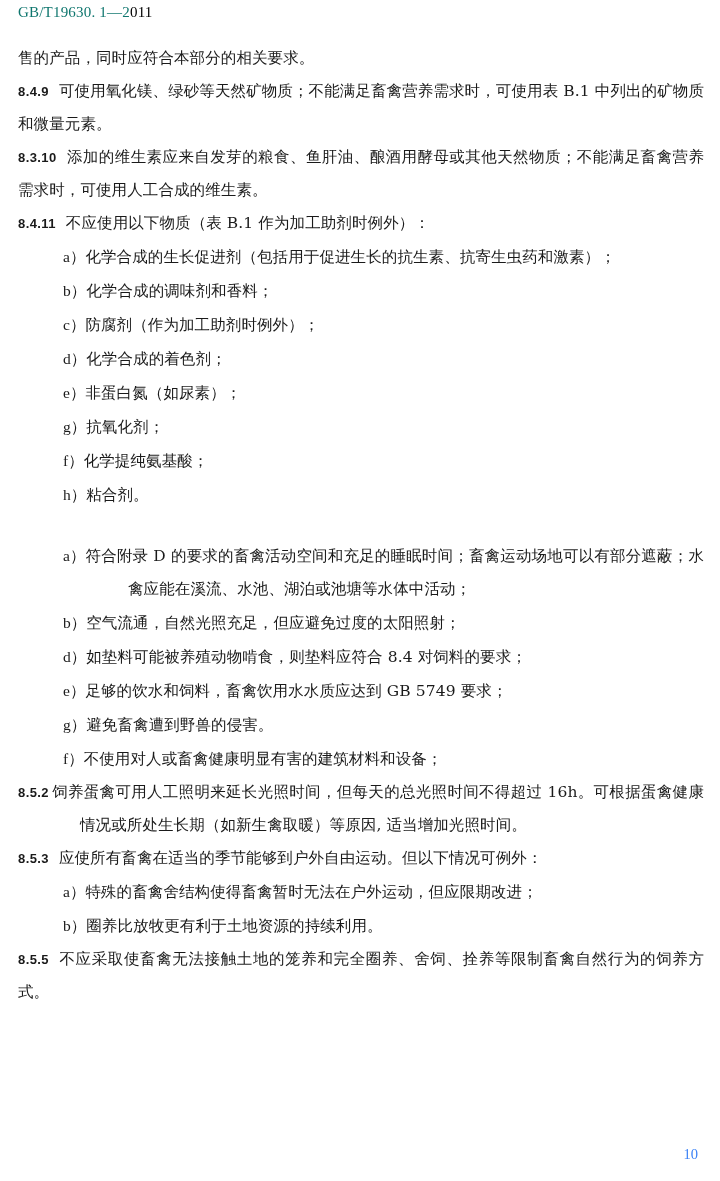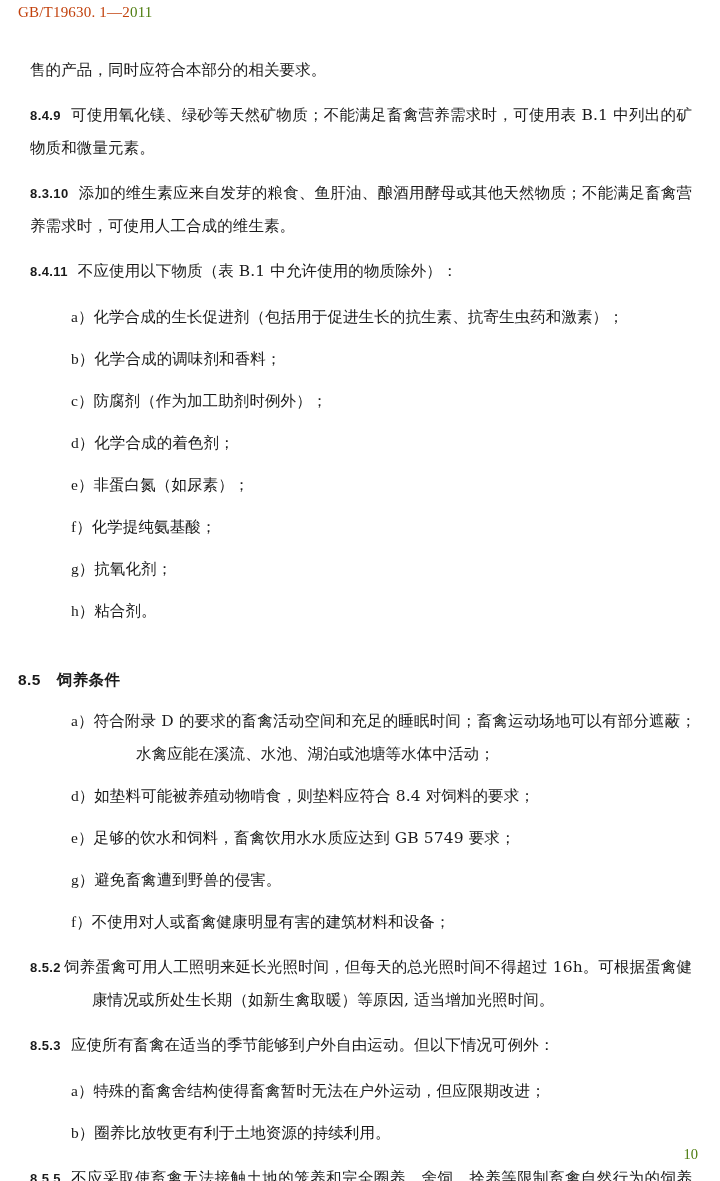--- a/index.html
+++ b/index.html
@@ -27,38 +27,38 @@
   
   .page-header {
     position: absolute;
     top: 4px;
     left: 18px;
     font-family: "Liberation Serif", "DejaVu Serif", serif;
     font-size: 15px;
     letter-spacing: 0.2px;
     white-space: nowrap;
   }
-  .page-header .hdr-black { color: #c2410c; }
-  .page-header .hdr-red   { color: #4d7c0f; }
+  .page-header .hdr-black { color: #0f766e; }
+  .page-header .hdr-red   { color: #000000; }
 
   
   .content {
     position: absolute;
     top: 42px;
     left: 18px;
     width: 686px;
   }
 
   
   .p {
     font-size: 15.5px;
     line-height: 33px;
     text-align: justify;
     text-justify: inter-ideograph;
-    margin: 12px;
+    margin: 0;
     letter-spacing: 0.1px;
   }
 
   
   .p-plain { margin-bottom: 0; }
 
   
   .clause {
     position: relative;
     padding-left: 0;
@@ -82,21 +82,21 @@
     margin: 0;
     letter-spacing: 0.4px;
   }
   .heading .h-num { margin-right: 16px; }
   .heading-spacer-top { height: 27px; }
 
   
   .item {
     font-size: 15.5px;
     line-height: 33px;
-    margin: 8px;
+    margin: 0;
     padding-left: 78px;
     text-indent: -33px;
     text-align: justify;
     text-justify: inter-ideograph;
     letter-spacing: 0.1px;
   }
   .item .lbl {
     font-family: "Liberation Serif", "DejaVu Serif", serif;
     letter-spacing: 0;
   }
@@ -106,21 +106,21 @@
   
   .clause.indent-cont { padding-left: 62px; text-indent: -62px; }
 
   
   .page-number {
     position: absolute;
     bottom: 18px;
     right: 22px;
     font-family: "Liberation Serif", "DejaVu Serif", serif;
     font-size: 14.5px;
-    color: #4d7c0f;
+    color: #3b82f6;
   }
 </style>
 </head>
 <body>
 
 <div class="page">
 
   <div class="page-header">
     <span class="hdr-black">GB/T19630. 1—2</span><span class="hdr-red">011</span>
   </div>
@@ -131,58 +131,58 @@
 
     <p class="p clause">
       <span class="num">8.4.9</span><span>可使用氧化镁、绿砂等天然矿物质；不能满足畜禽营养需求时，可使用表 B.1 中列出的矿物质和微量元素。</span>
     </p>
 
     <p class="p clause">
       <span class="num">8.3.10</span><span>添加的维生素应来自发芽的粮食、鱼肝油、酿酒用酵母或其他天然物质；不能满足畜禽营养需求时，可使用人工合成的维生素。</span>
     </p>
 
     <p class="p clause">
-      <span class="num">8.4.11</span><span>不应使用以下物质（表 B.1 中允许使用的物质除外）：</span>
+      <span class="num">8.4.11</span><span>不应使用以下物质（表 B.1 作为加工助剂时例外）：</span>
     </p>
 
     <p class="item">
       <span class="lbl">a）</span><span>化学合成的生长促进剂（包括用于促进生长的抗生素、抗寄生虫药和激素）；</span>
     </p>
     <p class="item">
       <span class="lbl">b）</span><span>化学合成的调味剂和香料；</span>
     </p>
     <p class="item">
       <span class="lbl">c）</span><span>防腐剂（作为加工助剂时例外）；</span>
     </p>
     <p class="item">
       <span class="lbl">d）</span><span>化学合成的着色剂；</span>
     </p>
     <p class="item">
       <span class="lbl">e）</span><span>非蛋白氮（如尿素）；</span>
     </p>
     <p class="item">
+      <span class="lbl">g）</span><span>抗氧化剂；</span>
+    </p>
+    <p class="item">
       <span class="lbl">f）</span><span>化学提纯氨基酸；</span>
     </p>
     <p class="item">
-      <span class="lbl">g）</span><span>抗氧化剂；</span>
-    </p>
-    <p class="item">
       <span class="lbl">h）</span><span>粘合剂。</span>
     </p>
 
     <div class="heading-spacer-top"></div>
-    <p class="heading">
-      <span class="h-num">8.5</span><span>饲养条件</span>
-    </p>
 
 
     <p class="item deep">
       <span class="lbl">a）</span><span>符合附录 D 的要求的畜禽活动空间和充足的睡眠时间；畜禽运动场地可以有部分遮蔽；水禽应能在溪流、水池、湖泊或池塘等水体中活动；</span>
     </p>
     <p class="item">
+      <span class="lbl">b）</span><span>空气流通，自然光照充足，但应避免过度的太阳照射；</span>
+    </p>
+    <p class="item">
       <span class="lbl">d）</span><span>如垫料可能被养殖动物啃食，则垫料应符合 8.4 对饲料的要求；</span>
     </p>
     <p class="item">
       <span class="lbl">e）</span><span>足够的饮水和饲料，畜禽饮用水水质应达到 GB 5749 要求；</span>
     </p>
     <p class="item">
       <span class="lbl">g）</span><span>避免畜禽遭到野兽的侵害。</span>
     </p>
     <p class="item">
       <span class="lbl">f）</span><span>不使用对人或畜禽健康明显有害的建筑材料和设备；</span>

